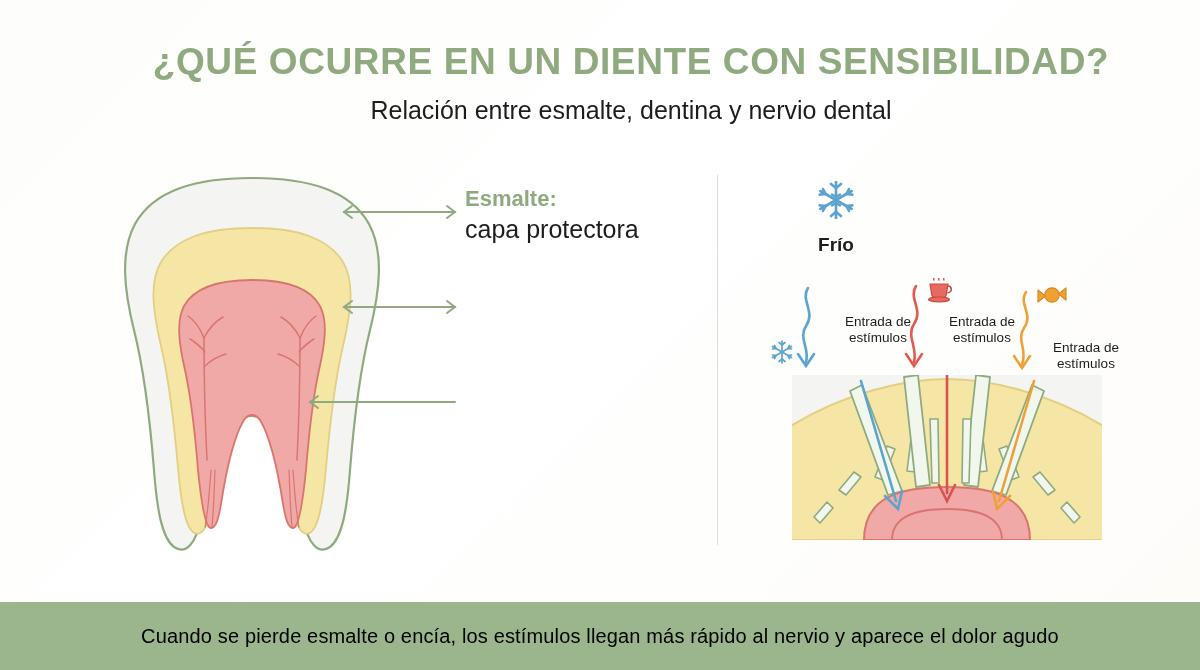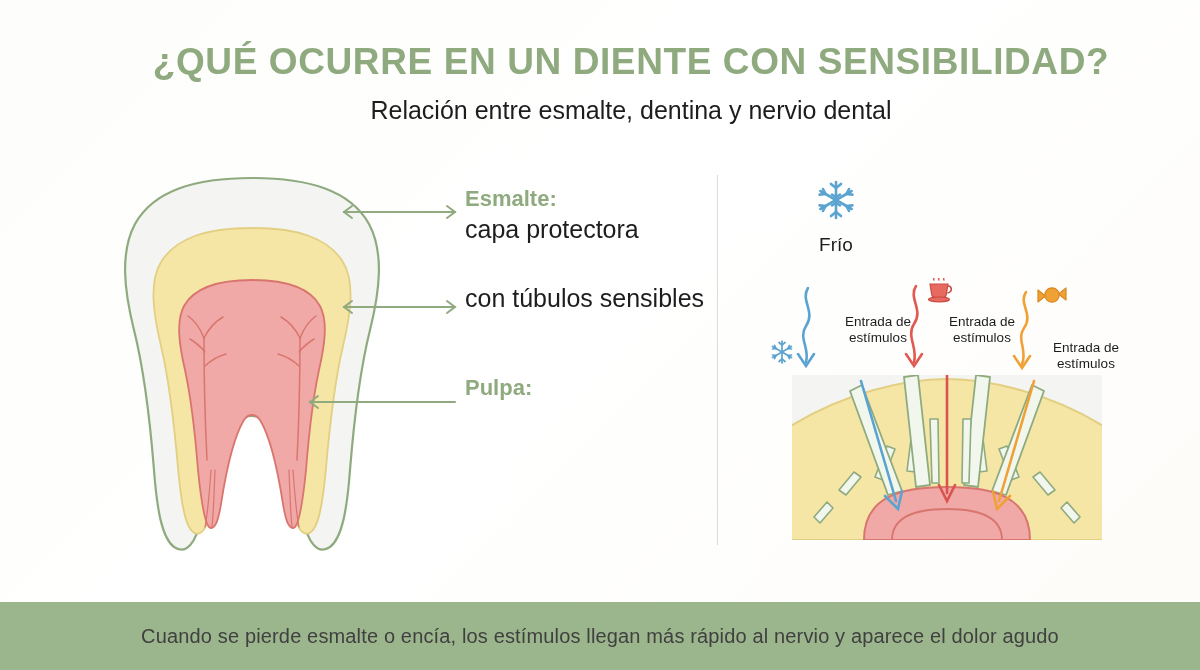--- a/index.html
+++ b/index.html
@@ -113,20 +113,21 @@
   }
   .stimulus-row {
     position: absolute;
     top: 14px;
     left: 0;
     width: 400px;
     display: flex;
     justify-content: space-between;
     padding: 0 42px;
     box-sizing: border-box;
+    font-weight: bold;
   }
   .stimulus {
     width: 108px;
     text-align: center;
   }
   .stimulus-icon {
     height: 52px;
     display: flex;
     align-items: center;
     justify-content: center;
@@ -178,21 +179,21 @@
     left: 0;
     bottom: 0;
     width: 1200px;
     height: 68px;
     background: #9bb68c;
     display: flex;
     align-items: center;
     justify-content: center;
   }
   .banner-text {
-    color: #404040;
+    color: #000000;
     font-size: 20px;
     letter-spacing: 0.15px;
   }
 </style>
 </head>
 <body>
 
 <div class="page">
 
   <div class="header">
@@ -289,24 +290,22 @@
         <path d="M318 236 L310 242 L318 248"></path>
       </g>
     </svg>
 
     <div class="labels">
       <div class="label-block b0">
         <div class="label-title">Esmalte:</div>
         <div class="label-desc">capa protectora</div>
       </div>
       <div class="label-block b1">
-        <div class="label-desc">con túbulos sensibles</div>
       </div>
       <div class="label-block b2">
-        <div class="label-title">Pulpa:</div>
       </div>
     </div>
   </div>
 
   <div class="divider"></div>
 
   <div class="right-panel">
 
     <div class="stimulus-row">
 

